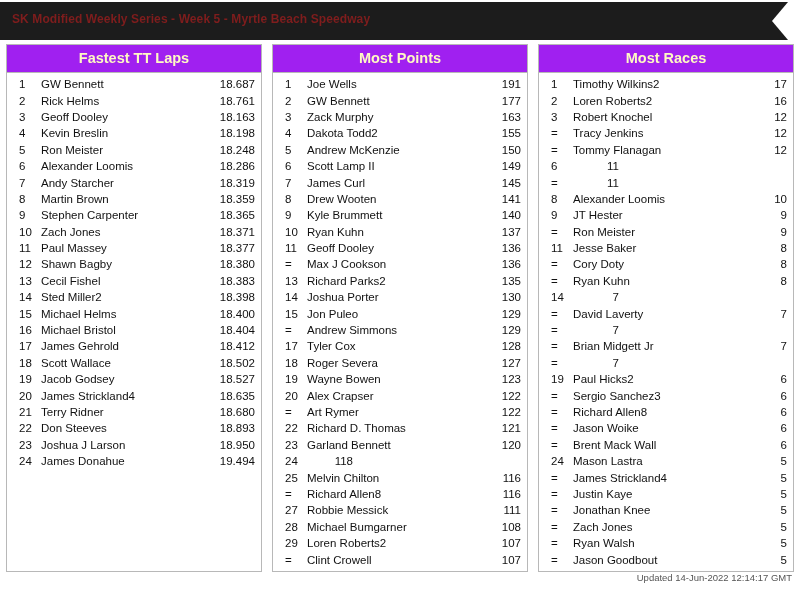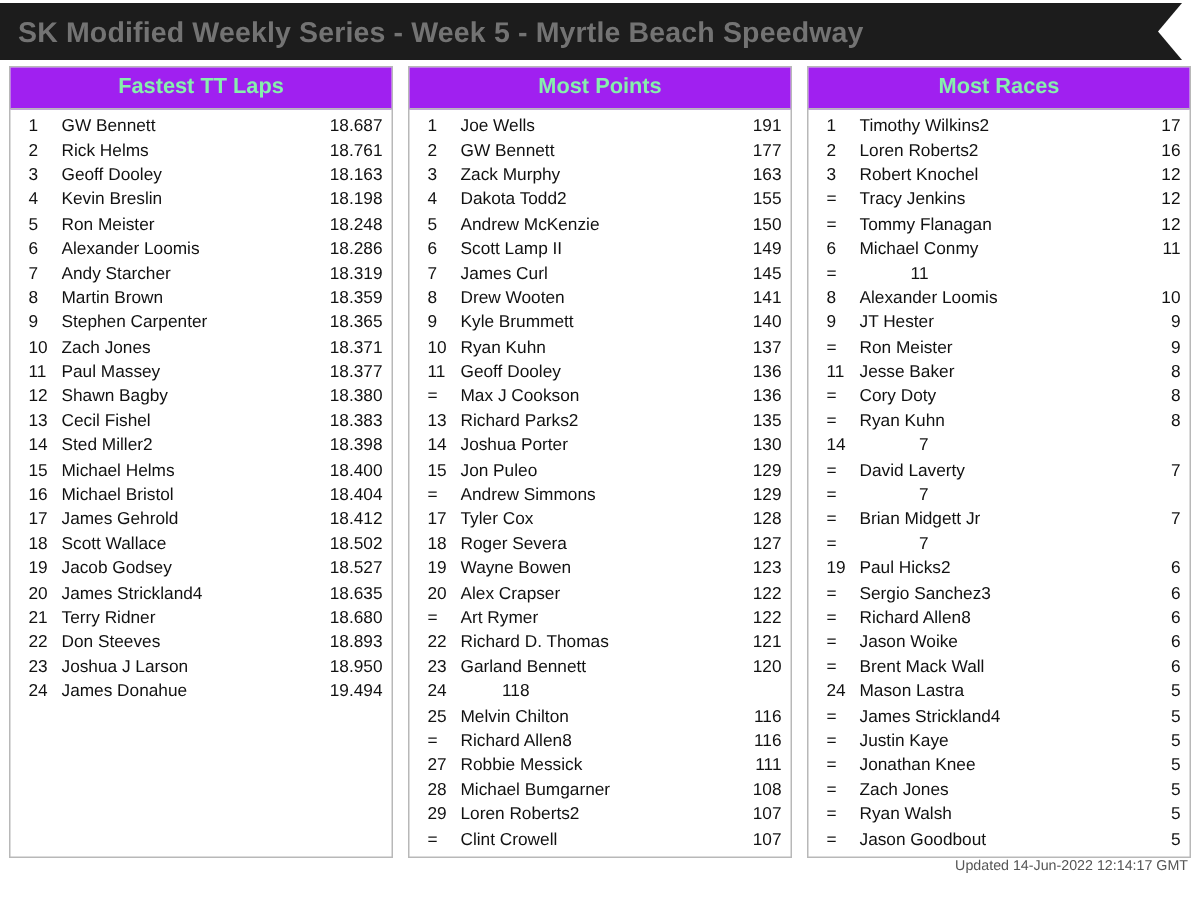--- a/index.html
+++ b/index.html
@@ -32,42 +32,42 @@
     position: absolute;
     left: 772px; top: 2px;
     width: 0; height: 0;
     border-top: 19px solid #1c1c1c;
     border-bottom: 19px solid #1c1c1c;
     border-right: 16px solid transparent;
   }
   .banner-title {
     position: absolute;
     left: 12px; top: 12px;
-    color: #737373;
-    font-size: 19px;
+    color: #7f1d1d;
+    font-size: 12px;
     font-weight: bold;
     letter-spacing: 0.1px;
     white-space: nowrap;
   }
   
   .columns {
     position: absolute;
     left: 6px; top: 44px;
     width: 788px;
     display: flex;
     gap: 10px;
   }
   .col {
     width: 256px;
     border: 1px solid #b8b8b8;
     background: #ffffff;
   }
   .col-header {
     background: #a020f0;
-    color: #86efac;
+    color: #fef9c3;
     text-align: center;
     font-size: 14.5px;
     font-weight: bold;
     padding: 5px 0 6px 0;
     border-bottom: 1px solid #b8b8b8;
   }
   .rows { padding: 3px 0 3px 0; }
   .row {
     display: flex;
     align-items: center;
@@ -420,21 +420,20 @@
             <span class="name">Tracy Jenkins</span>
             <span class="val">12</span>
           </div>
         <div class="row">
             <span class="rank">=</span>
             <span class="name">Tommy Flanagan</span>
             <span class="val">12</span>
           </div>
         <div class="row">
             <span class="rank">6</span>
-            <span class="name">Michael Conmy</span>
             <span class="val">11</span>
           </div>
         <div class="row">
             <span class="rank">=</span>
             <span class="val">11</span>
           </div>
         <div class="row">
             <span class="rank">8</span>
             <span class="name">Alexander Loomis</span>
             <span class="val">10</span>

